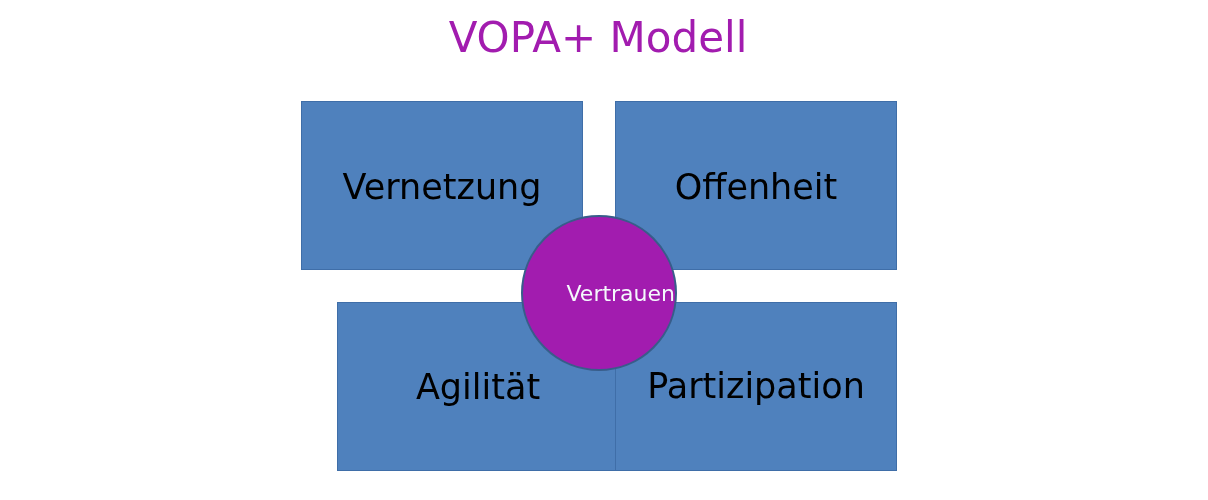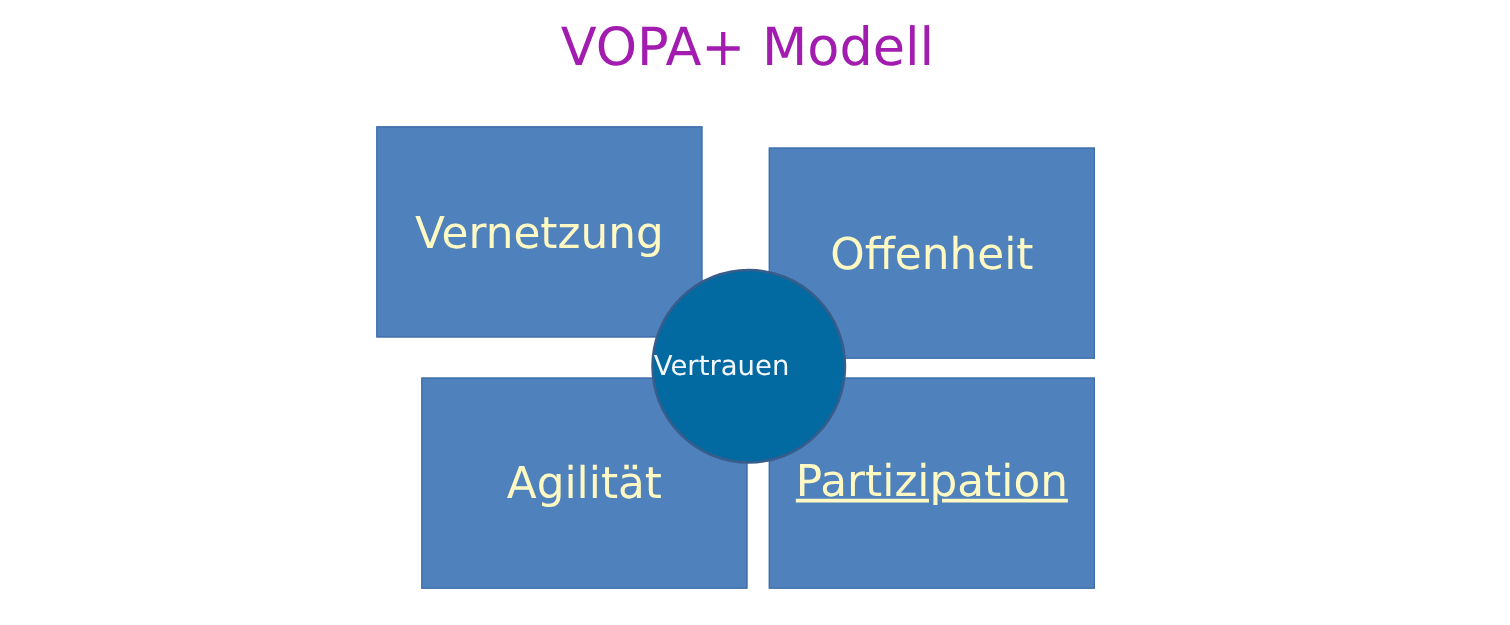--- a/index.html
+++ b/index.html
@@ -20,57 +20,57 @@
       top: 8px;
       width: 1196px;
       text-align: center;
       font-size: 42px;
       color: #a21caf;
       letter-spacing: 0px;
       line-height: 60px;
     }
     .box {
       position: absolute;
-      width: 261px;
+      width: 282px;
       height: 169px;
       background: #4f81bd;
       border: 1px solid #3f6ea8;
       box-sizing: border-box;
       display: flex;
       align-items: center;
       justify-content: center;
-      color: #fef9c3;
+      color: #000000;
       font-size: 35px;
       letter-spacing: 0px;
     }
     .box .label {
       display: block;
     }
     #box-tl { left: 301px; top: 101px; }
-    #box-tr { left: 615px; top: 118px; }
+    #box-tr { left: 615px; top: 101px; }
     #box-bl { left: 301px; top: 302px; margin-left: 36px; }
     #box-br { left: 615px; top: 302px; }
     #box-tl .label { transform: translateY(1px); }
     #box-tr .label { transform: translateY(1px); }
     #box-bl .label { transform: translateY(0px); }
-    #box-br .label { transform: translateY(-1px); text-decoration: underline; }
+    #box-br .label { transform: translateY(-1px); }
 
     .circle {
       position: absolute;
       left: 521px;
       top: 215px;
       width: 156px;
       height: 156px;
       border-radius: 50%;
-      background: #0369a1;
+      background: #a21caf;
       border: 2px solid #385d8a;
       box-sizing: border-box;
       display: flex;
       align-items: center;
-      justify-content: flex-start;
+      justify-content: flex-end;
       color: #f4f8fc;
       font-size: 22px;
     }
   </style>
 </head>
 <body>
 
 <div class="title">VOPA+ Modell</div>
 
 <div class="box" id="box-tl">

